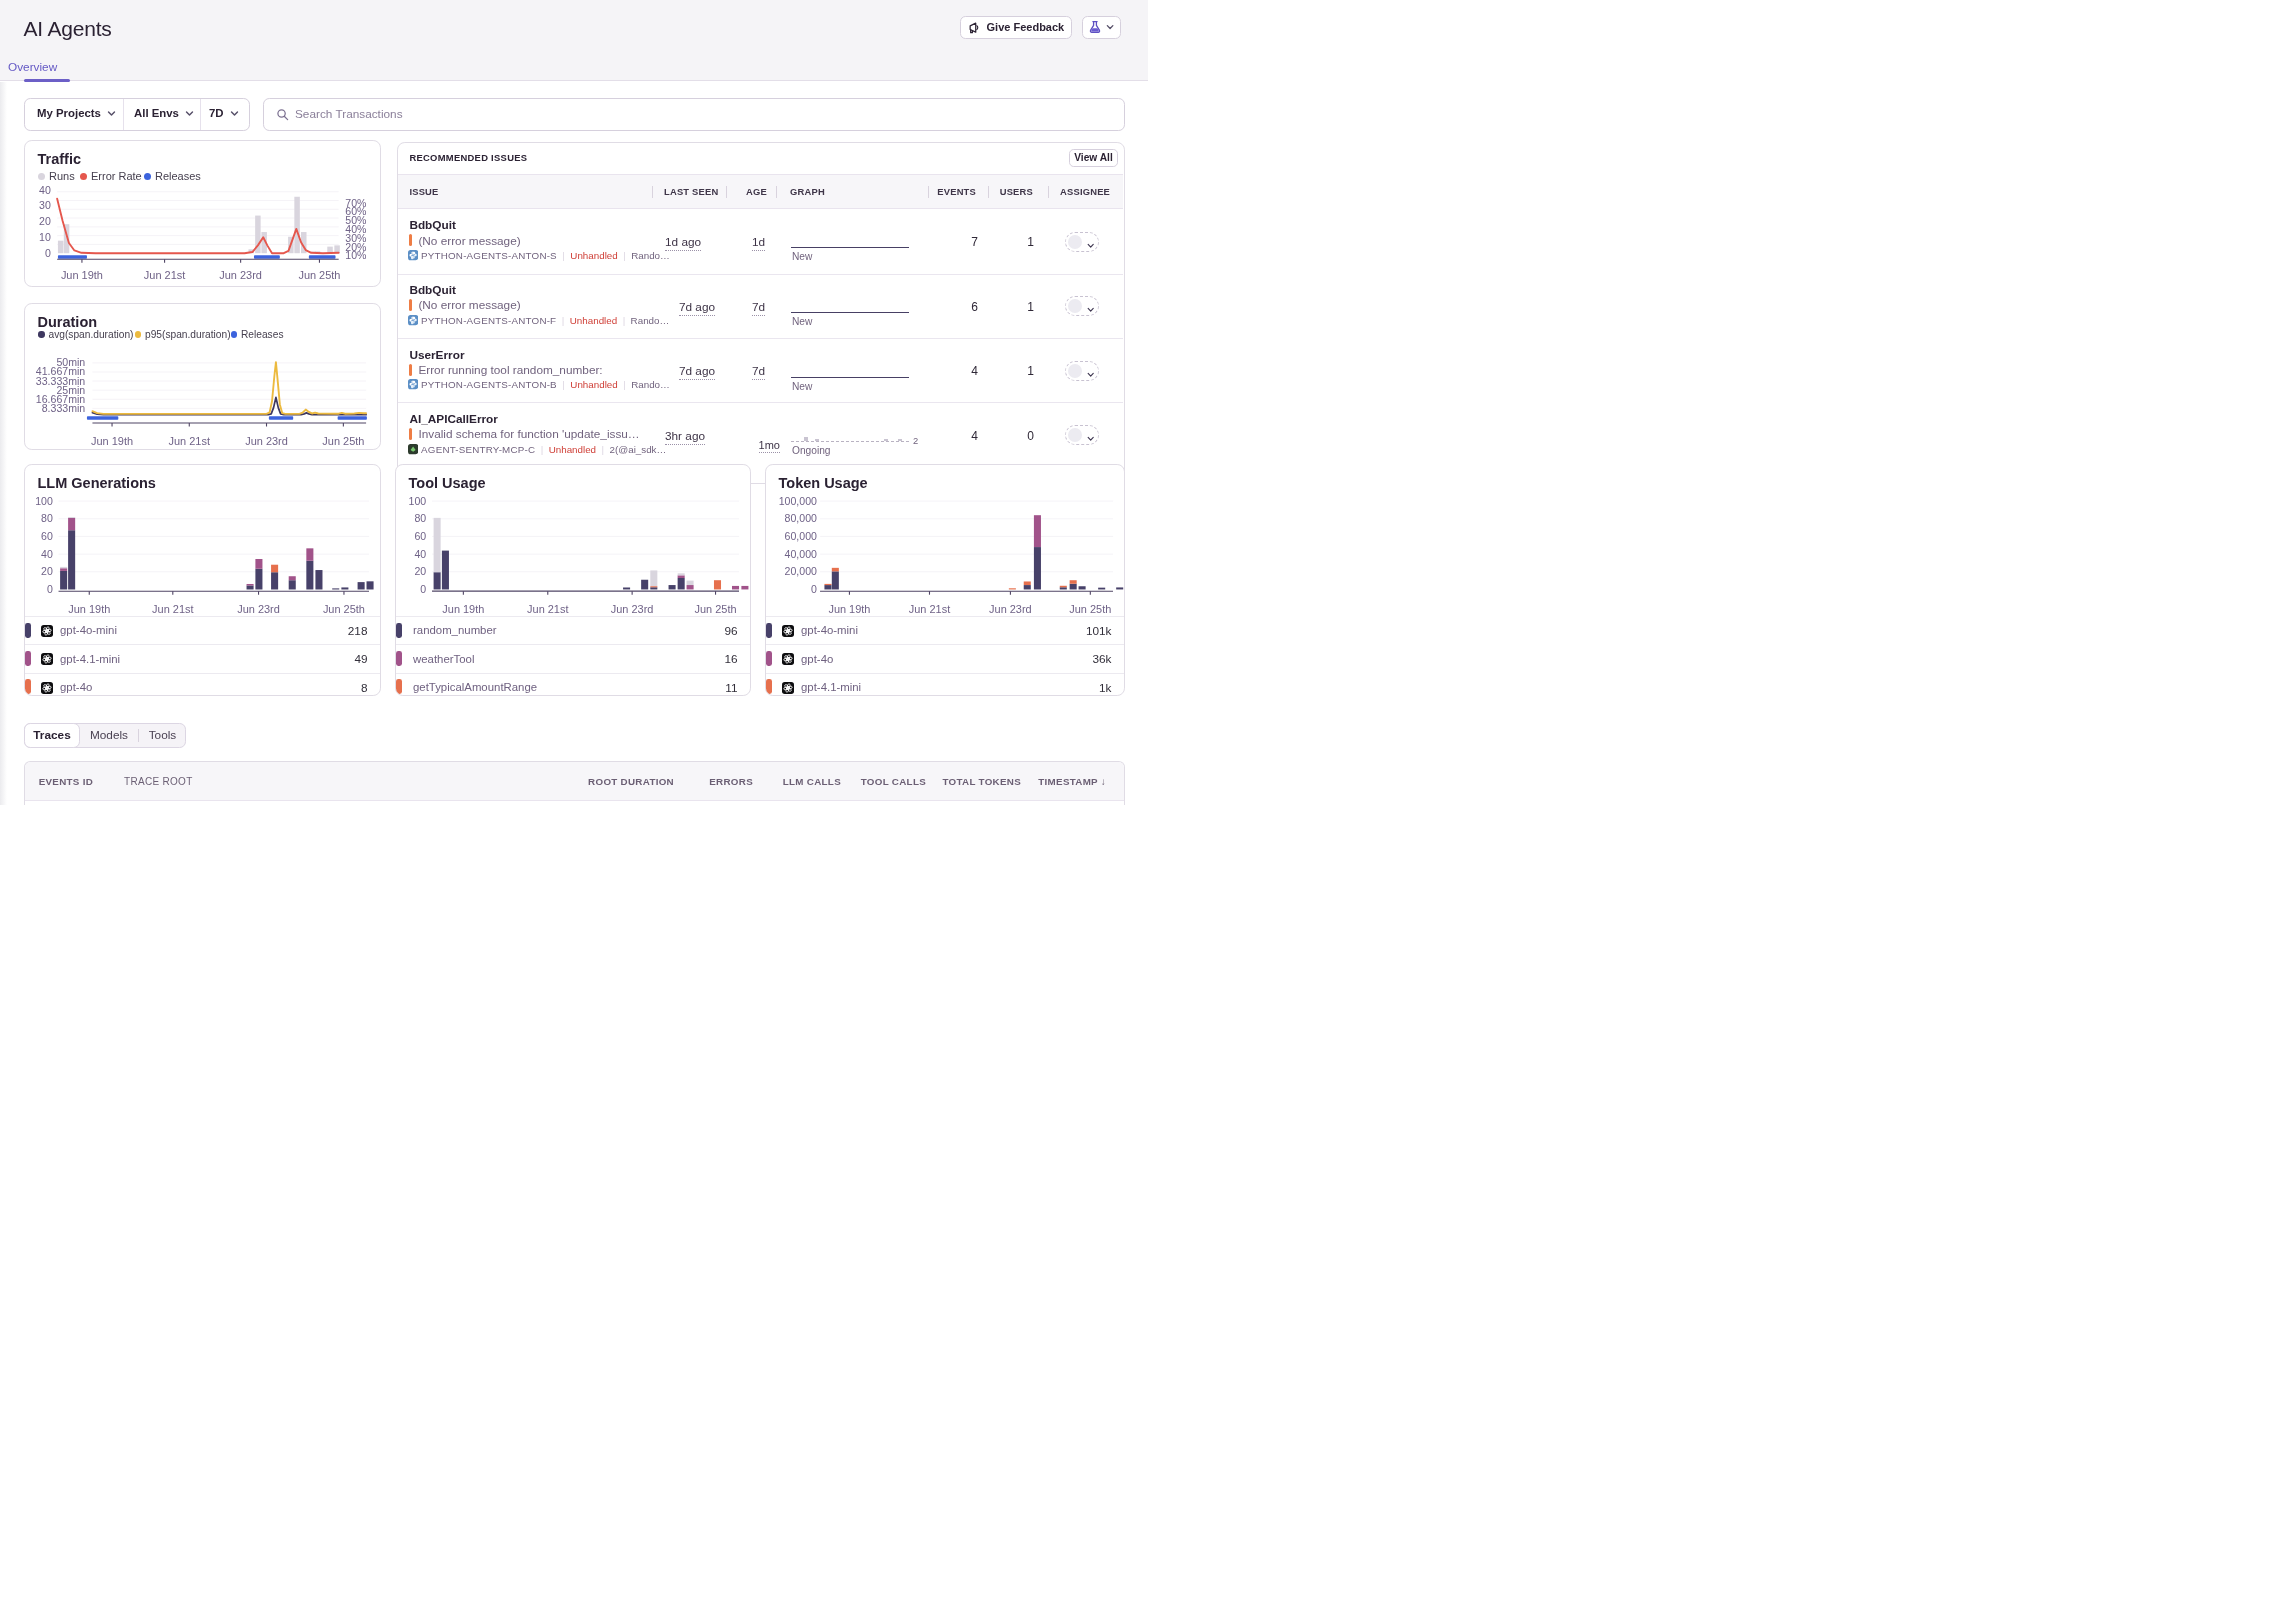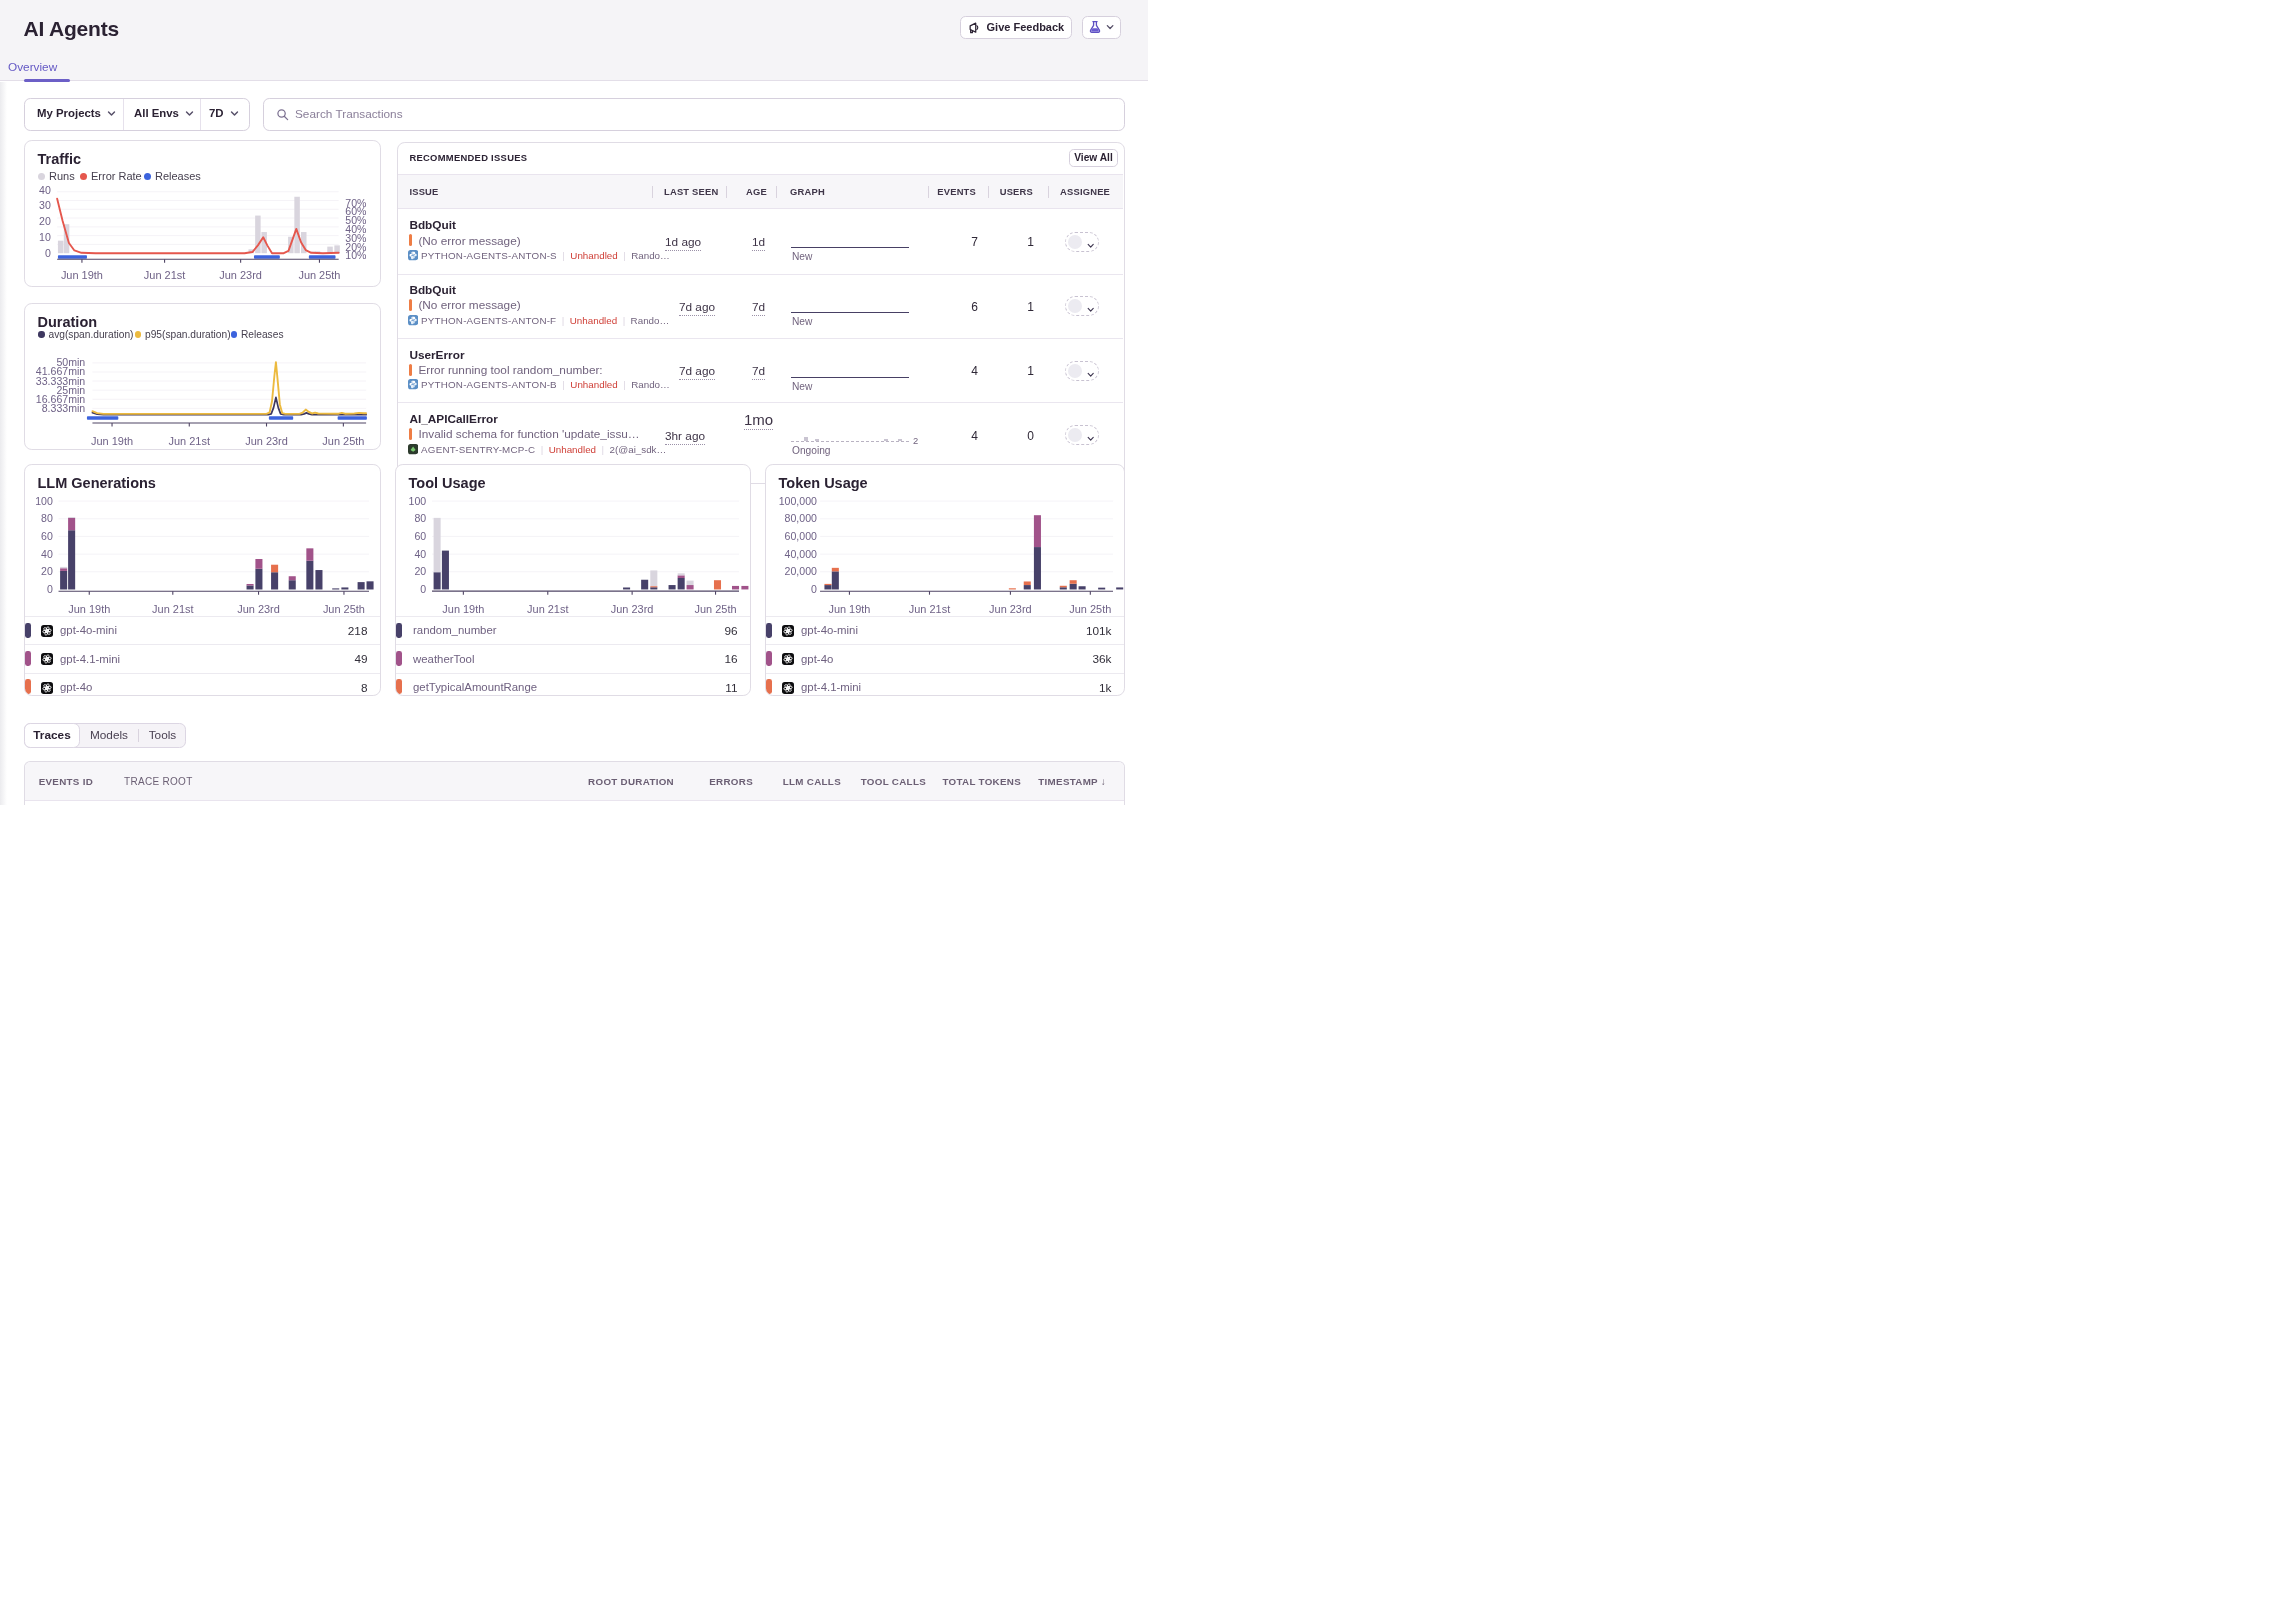--- a/index.html
+++ b/index.html
@@ -1,14 +1,14 @@
 <!DOCTYPE html>
 <html style="font-size:12.5px"><head><meta charset="utf-8"><style>*{margin:0;padding:0;box-sizing:border-box}html,body{width:1148px;height:805px;overflow:hidden;background:#fff;font-family:'Liberation Sans',sans-serif;-webkit-font-smoothing:antialiased;position:relative}.panel{position:absolute;background:#fff;border:0.8px solid #e0dce5;border-radius:7.8px;overflow:hidden}</style></head><body>
 <div style="position:absolute;left:0;top:0;width:1148px;height:81px;background:#f5f4f7;border-bottom:0.8px solid #e3dee8"></div>
-<div style="position:absolute;left:23.5px;top:16.5px;font-size:21px;font-weight:700;color:#2b2233;letter-spacing:-0.2px">AI Agents</div>
+<div style="position:absolute;left:23.5px;top:16.5px;font-size:21px;font-weight:400;color:#2b2233;letter-spacing:-0.2px">AI Agents</div>
 <div style="position:absolute;left:8px;top:60px;font-size:11.8px;color:#6559c5">Overview</div>
 <div style="position:absolute;left:24px;top:79px;width:46px;height:2.7px;border-radius:1.6px;background:#6c5fc7"></div>
 <div style="position:absolute;left:960px;top:15.7px;width:112px;height:23.5px;background:#fff;border:0.8px solid #d6d0dd;border-radius:5.5px;display:flex;align-items:center;justify-content:center;gap:5.5px;font-size:11px;font-weight:700;color:#2b2233;white-space:nowrap">
     <svg width="13.3" height="13.3" viewBox="0 0 16 16">
       <path d="M2.6 5.8 9.3 2.6 v10.8 L2.6 10.2 Z" fill="none" stroke="#2b2233" stroke-width="1.5" stroke-linejoin="round"></path>
       <path d="M3.2 10.3 V14 h2.1 V10.8" fill="none" stroke="#2b2233" stroke-width="1.5" stroke-linejoin="round"></path>
       <path d="M10.6 5.7 c1.5.6 1.5 3.9 0 4.6" fill="none" stroke="#2b2233" stroke-width="1.4" stroke-linecap="round"></path>
     </svg>
     <span>Give Feedback</span>
   </div>
@@ -210,21 +210,21 @@
     </div>
     <div style="position:absolute;left:0;top:259px;width:725px;height:0;border-top:0.8px solid #eae6ef"></div>
     <div style="position:absolute;left:11.4px;top:269px;font-size:11.8px;font-weight:700;color:#2b2233">AI_APICallError</div>
     <div style="position:absolute;left:11.4px;top:285px;width:3.1px;height:11.8px;border-radius:1.6px;background:#ee7d45"></div>
     <div style="position:absolute;left:20.4px;top:284px;font-size:11.8px;color:#71637e;white-space:nowrap">Invalid schema for function 'update_issu…</div>
     <div style="position:absolute;left:10.2px;top:301px;font-size:9.8px;color:#71637e;white-space:nowrap"><svg width="10.2" height="10.2" viewBox="0 0 16 16" style="vertical-align:-1.6px">
         <rect width="16" height="16" rx="4" fill="#2d3b2d"></rect>
         <path d="M4 9.5 8 4l4 5.5-4 2.5z" fill="#79c96e"></path>
       </svg>&nbsp;<span style="letter-spacing:0.2px">AGENT-SENTRY-MCP-C</span>&nbsp;&nbsp;<span style="color:#ddd7e2">|</span>&nbsp;&nbsp;<span style="color:#cf3e36">Unhandled</span>&nbsp;&nbsp;<span style="color:#ddd7e2">|</span>&nbsp;&nbsp;2(@ai_sdk…</div>
     <div style="position:absolute;left:267px;top:286px;width:64px;text-align:left;font-size:11.8px;color:#3d3346"><span style="border-bottom:0.8px dotted #9b91a8;padding-bottom:1.2px">3hr ago</span></div>
-    <div style="position:absolute;left:339px;top:268px;width:43px;text-align:center;font-size:15px;color:#3d3346"><span style="border-bottom:0.8px dotted #9b91a8;padding-bottom:1.2px">1mo</span></div>
+    <div style="position:absolute;left:339px;top:296px;width:43px;text-align:right;font-size:11px;color:#3d3346"><span style="border-bottom:0.8px dotted #9b91a8;padding-bottom:1.2px">1mo</span></div>
     <div style="position:absolute;left:393px;top:298px;width:118px;height:0;border-top:1.2px dashed #b9b3c2"></div>
     <div style="position:absolute;left:406px;top:294px;width:3.9px;height:3.9px;background:#c9c4d1"></div>
     <div style="position:absolute;left:417px;top:296px;width:3.9px;height:2.4px;background:#c9c4d1"></div>
     <div style="position:absolute;left:486px;top:296px;width:3.9px;height:2.4px;background:#c9c4d1"></div>
     <div style="position:absolute;left:500px;top:296px;width:3.9px;height:2px;background:#c9c4d1"></div>
     <div style="position:absolute;left:515px;top:292px;font-size:9.4px;color:#71637e">2</div>
     <div style="position:absolute;left:394px;top:302px;font-size:10.2px;color:#71637e">Ongoing</div>
     <div style="position:absolute;left:549px;top:286px;width:31px;text-align:right;font-size:12px;color:#2f2837">4</div>
     <div style="position:absolute;left:605px;top:286px;width:31px;text-align:right;font-size:12px;color:#2f2837">0</div>
     <div style="position:absolute;left:667px;top:282px;width:34px;height:19.6px;border:1.2px dashed #c8c2d1;border-radius:10.2px;">

